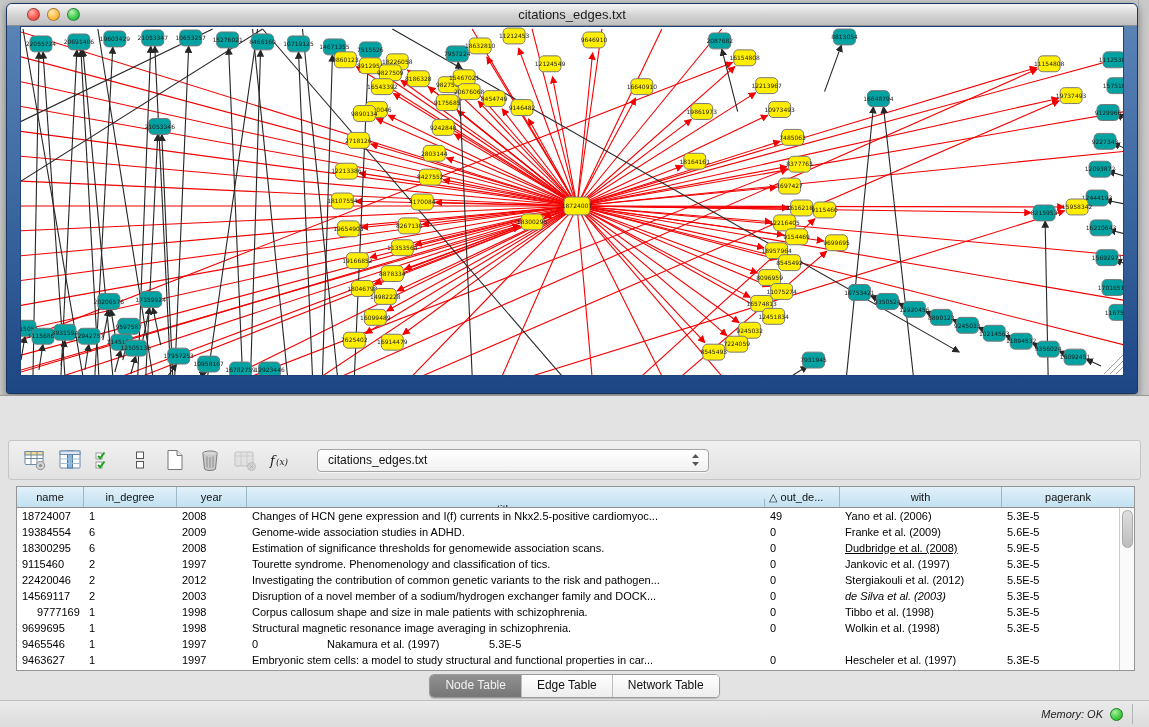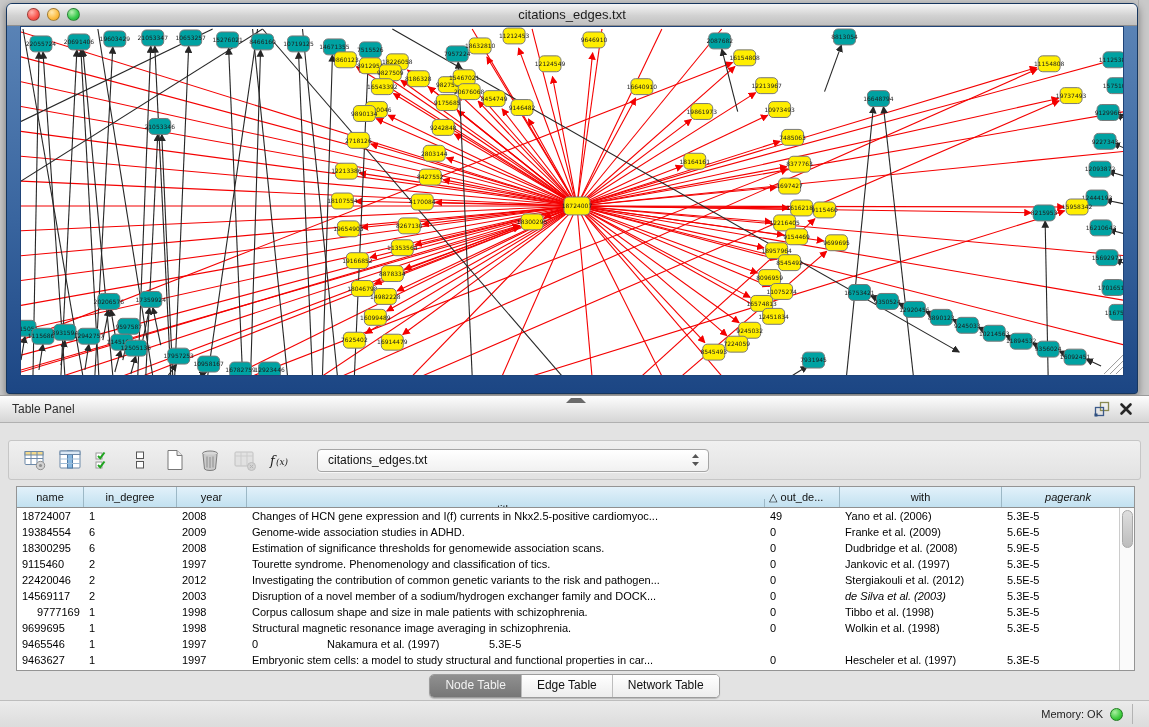--- a/index.html
+++ b/index.html
@@ -44,42 +44,42 @@
          padding:0 8px 0 10px;font-size:12px;color:#111;box-sizing:border-box;cursor:pointer;
          box-shadow:0 1px 0 rgba(255,255,255,.7);}
   .combo .val{flex:1;white-space:nowrap;overflow:hidden;}
   .table-wrap{position:absolute;left:16px;top:90px;width:1117px;height:183px;background:#fff;
               border:1px solid #949494;box-sizing:content-box;}
   .grid-header{display:flex;height:21px;background:linear-gradient(#e2f1fa,#c2e1f0);
                border-bottom:1px solid #8f8f8f;box-sizing:border-box;}
   .th{font-size:11px;color:#111;line-height:20px;text-align:center;border-right:1px solid #9cb8c6;
       box-sizing:border-box;white-space:nowrap;overflow:hidden;flex:0 0 auto;cursor:pointer;}
   .th.left{text-align:left;padding-left:4px;}
-  .th.fill{flex:1;border-right:none;font-style:italic;}
+  .th.fill{flex:1;border-right:none;}
   .grid-body{position:absolute;left:0;top:21px;right:15px;bottom:0;overflow:hidden;}
   .tr{display:flex;height:16px;}
   .td{font-size:11px;color:#000;line-height:16px;padding-left:5px;white-space:nowrap;
       overflow:hidden;box-sizing:border-box;flex:0 0 auto;}
   .td.fill{flex:1;}
   .vscroll{position:absolute;right:0;top:21px;bottom:0;width:15px;background:#fafafa;
            border-left:1px solid #cccccc;box-sizing:border-box;}
   .vthumb{margin:2px auto 0;width:11px;height:38px;border-radius:6px;cursor:pointer;
           background:linear-gradient(#dedede,#bdbdbd);border:1px solid #a8a8a8;box-sizing:border-box;}
   .tabs{position:absolute;left:0;right:0;top:278px;height:24px;display:flex;justify-content:center;}
   .tabgroup{display:flex;border:1px solid #9c9c9c;border-radius:5px;overflow:hidden;height:22px;
             background:#fff;box-shadow:0 1px 1px rgba(0,0,0,.18);}
   .tab{padding:0 15px;font-size:12px;line-height:21px;color:#111;cursor:pointer;
        background:linear-gradient(#ffffff,#ededed);border-right:1px solid #bdbdbd;}
   .tab:last-child{border-right:none;}
   .tab.active{background:linear-gradient(#909090,#767676);color:#f2f2f2;}
   .statusbar{position:absolute;left:0;right:0;bottom:0;height:27px;
              background:linear-gradient(#ebebeb,#dcdcdc);border-top:1px solid #bdbdbd;
              display:flex;align-items:center;justify-content:flex-end;box-sizing:border-box;
              padding-right:26px;gap:7px;}
-  .mem-label{font-size:11px;color:#222;}
+  .mem-label{font-size:11px;color:#222;font-style:italic;}
   .mem-dot{width:13px;height:13px;border-radius:50%;box-sizing:border-box;border:1px solid #1f7c1f;
            background:radial-gradient(circle at 35% 30%,#a9efa0,#3ecb3e 60%,#23a523);}
   .status-divider{position:absolute;right:16px;top:3px;bottom:3px;width:1px;background:#b3b3b3;}
 </style>
 </head>
 <body>
 
 <div class="frame">
   <div class="titlebar">
     <div class="lights">
@@ -717,32 +717,20 @@
         </g>
         <line x1="1103" y1="374" x2="1122" y2="355" stroke="#9a9a9a"></line>
         <line x1="1109" y1="374" x2="1122" y2="361" stroke="#9a9a9a"></line>
         <line x1="1115" y1="374" x2="1122" y2="367" stroke="#9a9a9a"></line>
       </svg>
   </div>
 </div>
 <div class="win-right-divider"></div>
 
 <div class="panel">
-  <div class="panel-header">
-    <div class="splitter-grip"></div>
-    <div class="panel-title">Table Panel</div>
-    <svg class="hicon float" viewBox="0 0 18 18">
-      <rect x="7.5" y="2.5" width="8" height="8" fill="none" stroke="#8a8a52" stroke-width="1.3"></rect>
-      <rect x="2.5" y="7.5" width="8" height="8" fill="none" stroke="#3c5a8a" stroke-width="1.3"></rect>
-      <rect x="1.5" y="13.5" width="3" height="3" fill="#2f4f7f"></rect>
-    </svg>
-    <svg class="hicon close" viewBox="0 0 18 18">
-      <path d="M4.5 4.5 L13.5 13.5 M13.5 4.5 L4.5 13.5" stroke="#262626" stroke-width="2.6" stroke-linecap="round"></path>
-    </svg>
-  </div>
 
   <div class="toolbar">
     <svg class="tbicon" viewBox="0 0 24 24">
       <rect x="2" y="3.5" width="18" height="13" rx="1" fill="#fff" stroke="#6d89a8"></rect>
       <rect x="2" y="3.5" width="18" height="3.5" fill="#f3d astounding" stroke="none"></rect>
       <rect x="2" y="3.5" width="18" height="3.5" fill="#f3d98c" stroke="#6d89a8"></rect>
       <path d="M8 3.5v13 M14 3.5v13 M2 10.5h18" stroke="#6d89a8" fill="none"></path>
       <circle cx="17.5" cy="17.5" r="4.2" fill="#d2d2d2" stroke="#8f8f8f"></circle>
       <circle cx="17.5" cy="17.5" r="1.6" fill="#8f8f8f"></circle>
     </svg>
@@ -818,21 +806,21 @@
           <div class="td" style="width: 75px;">0</div>
           <div class="td" style="width: 162px;">Franke et al. (2009)</div>
           <div class="td fill">5.6E-5</div>
         </div>
         <div class="tr">
           <div class="td" style="width: 67px;">18300295</div>
           <div class="td" style="width: 93px;">6</div>
           <div class="td" style="width: 70px;">2008</div>
           <div class="td" style="width: 518px;">Estimation of significance thresholds for genomewide association scans.</div>
           <div class="td" style="width: 75px;">0</div>
-          <div class="td" style="width: 162px;">Dudbridge et al. (2008)</div>
+          <div class="td" style="width: 162px; text-decoration: underline;">Dudbridge et al. (2008)</div>
           <div class="td fill">5.9E-5</div>
         </div>
         <div class="tr">
           <div class="td" style="width: 67px;">9115460</div>
           <div class="td" style="width: 93px;">2</div>
           <div class="td" style="width: 70px;">1997</div>
           <div class="td" style="width: 518px;">Tourette syndrome. Phenomenology and classification of tics.</div>
           <div class="td" style="width: 75px;">0</div>
           <div class="td" style="width: 162px;">Jankovic et al. (1997)</div>
           <div class="td fill">5.3E-5</div>

